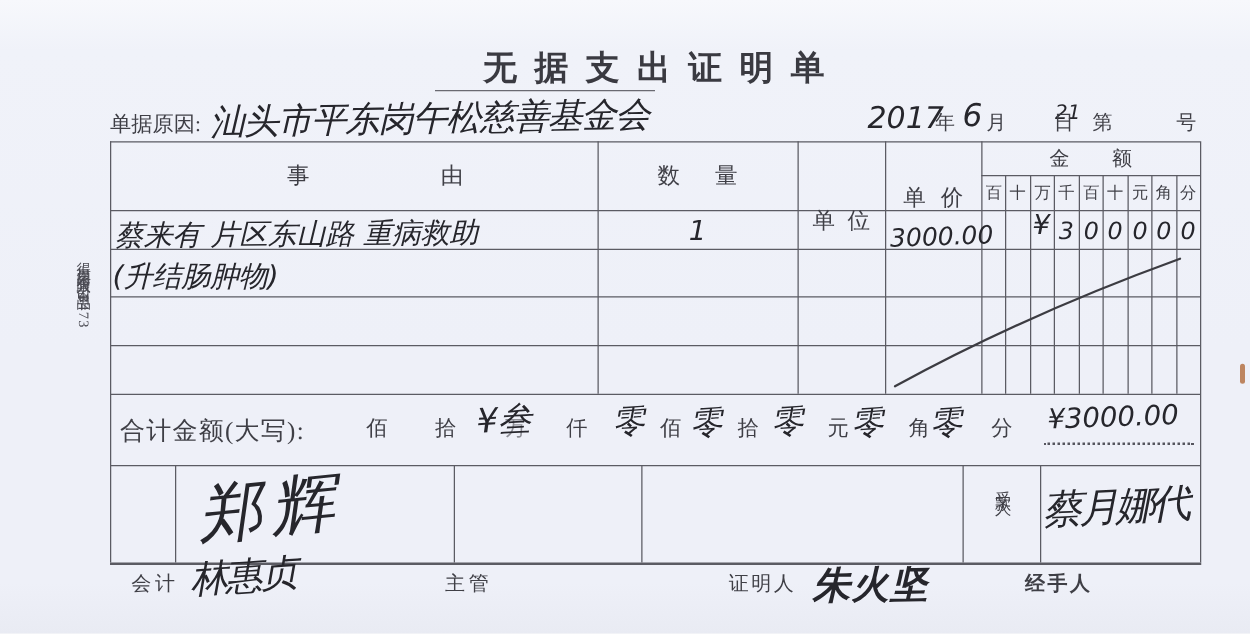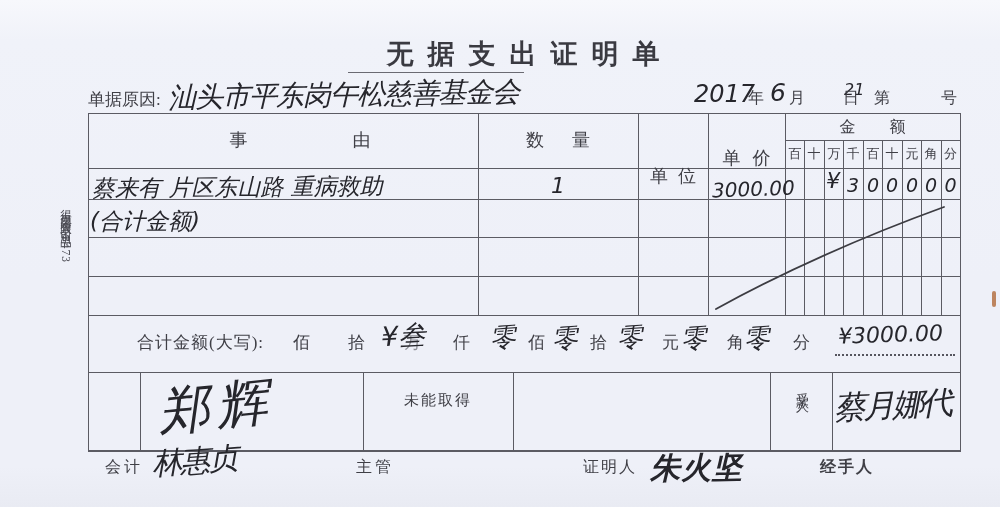--- a/index.html
+++ b/index.html
@@ -92,27 +92,27 @@
   <div class="abs hw center" style="left:478px;top:173px;width:160px;font-size:22px;">1</div>
   <div class="abs hw" style="left:712px;top:177px;font-size:20px;transform:rotate(-2deg);">3000.00</div>
   <div class="abs hw center" style="left:822px;top:168px;width:22px;font-size:22px;">¥</div>
   <div class="abs hw center" style="left:843px;top:174px;width:20px;font-size:19px;">3</div>
   <div class="abs hw center" style="left:863px;top:174px;width:20px;font-size:19px;">0</div>
   <div class="abs hw center" style="left:882px;top:174px;width:20px;font-size:19px;">0</div>
   <div class="abs hw center" style="left:902px;top:174px;width:20px;font-size:19px;">0</div>
   <div class="abs hw center" style="left:921px;top:174px;width:20px;font-size:19px;">0</div>
   <div class="abs hw center" style="left:941px;top:174px;width:19px;font-size:19px;">0</div>
 
-  <div class="abs hw" style="left:90px;top:206px;font-size:23px;">(合计金额)</div>
+  <div class="abs hw" style="left:90px;top:206px;font-size:23px;">(升结肠肿物)</div>
 
   <svg width="1000" height="507" viewBox="0 0 1000 507">
     <path d="M716,309 Q820,252 944,207" stroke="#3c3c42" stroke-width="1.8" fill="none" stroke-linecap="round"></path>
   </svg>
 
-  <div class="abs print" style="left:96px;top:331px;font-size:17px;letter-spacing:1px;margin-left:41px;">合计金额(大写):</div>
+  <div class="abs print" style="left:96px;top:331px;font-size:20px;letter-spacing:1px;">合计金额(大写):</div>
   <div class="abs print" style="left:293px;top:331px;font-size:17px;">佰</div>
   <div class="abs print" style="left:348px;top:331px;font-size:17px;">拾</div>
   <div class="abs print" style="left:404px;top:331px;font-size:17px;opacity:.55;">万</div>
   <div class="abs print" style="left:453px;top:331px;font-size:17px;">仟</div>
   <div class="abs print" style="left:528px;top:331px;font-size:17px;">佰</div>
   <div class="abs print" style="left:590px;top:331px;font-size:17px;">拾</div>
   <div class="abs print" style="left:662px;top:331px;font-size:17px;">元</div>
   <div class="abs print" style="left:727px;top:331px;font-size:17px;">角</div>
   <div class="abs print" style="left:793px;top:331px;font-size:17px;">分</div>
 
@@ -128,21 +128,20 @@
 
   <div class="vline" style="left:140px;top:372px;height:78px;"></div>
   <div class="vline" style="left:363px;top:372px;height:78px;"></div>
   <div class="vline" style="left:513px;top:372px;height:78px;"></div>
   <div class="vline" style="left:770px;top:372px;height:78px;"></div>
   <div class="vline" style="left:832px;top:372px;height:78px;"></div>
 
   <div class="abs hw" style="left:158px;top:372px;font-size:52px;transform:rotate(-6deg);letter-spacing:6px;">郑辉</div>
 
   <div class="abs print center" style="left:363px;top:390px;width:150px;font-size:15px;line-height:21px;letter-spacing:2px;">
-    <div>未能取得</div>
   </div>
 
   <div class="abs vlabel" style="left:793px;top:382px;height:62px;">受款人</div>
   <div class="abs hw" style="left:834px;top:384px;font-size:32px;transform:rotate(-3deg);letter-spacing:-3px;">蔡月娜代</div>
 
   <div class="abs print" style="left:105px;top:457px;font-size:16px;letter-spacing:3px;">会计</div>
   <div class="abs hw" style="left:152px;top:441px;font-size:30px;transform:rotate(-4deg);letter-spacing:-2px;">林惠贞</div>
 
   <div class="abs print" style="left:356px;top:457px;font-size:16px;letter-spacing:3px;">主管</div>
 

